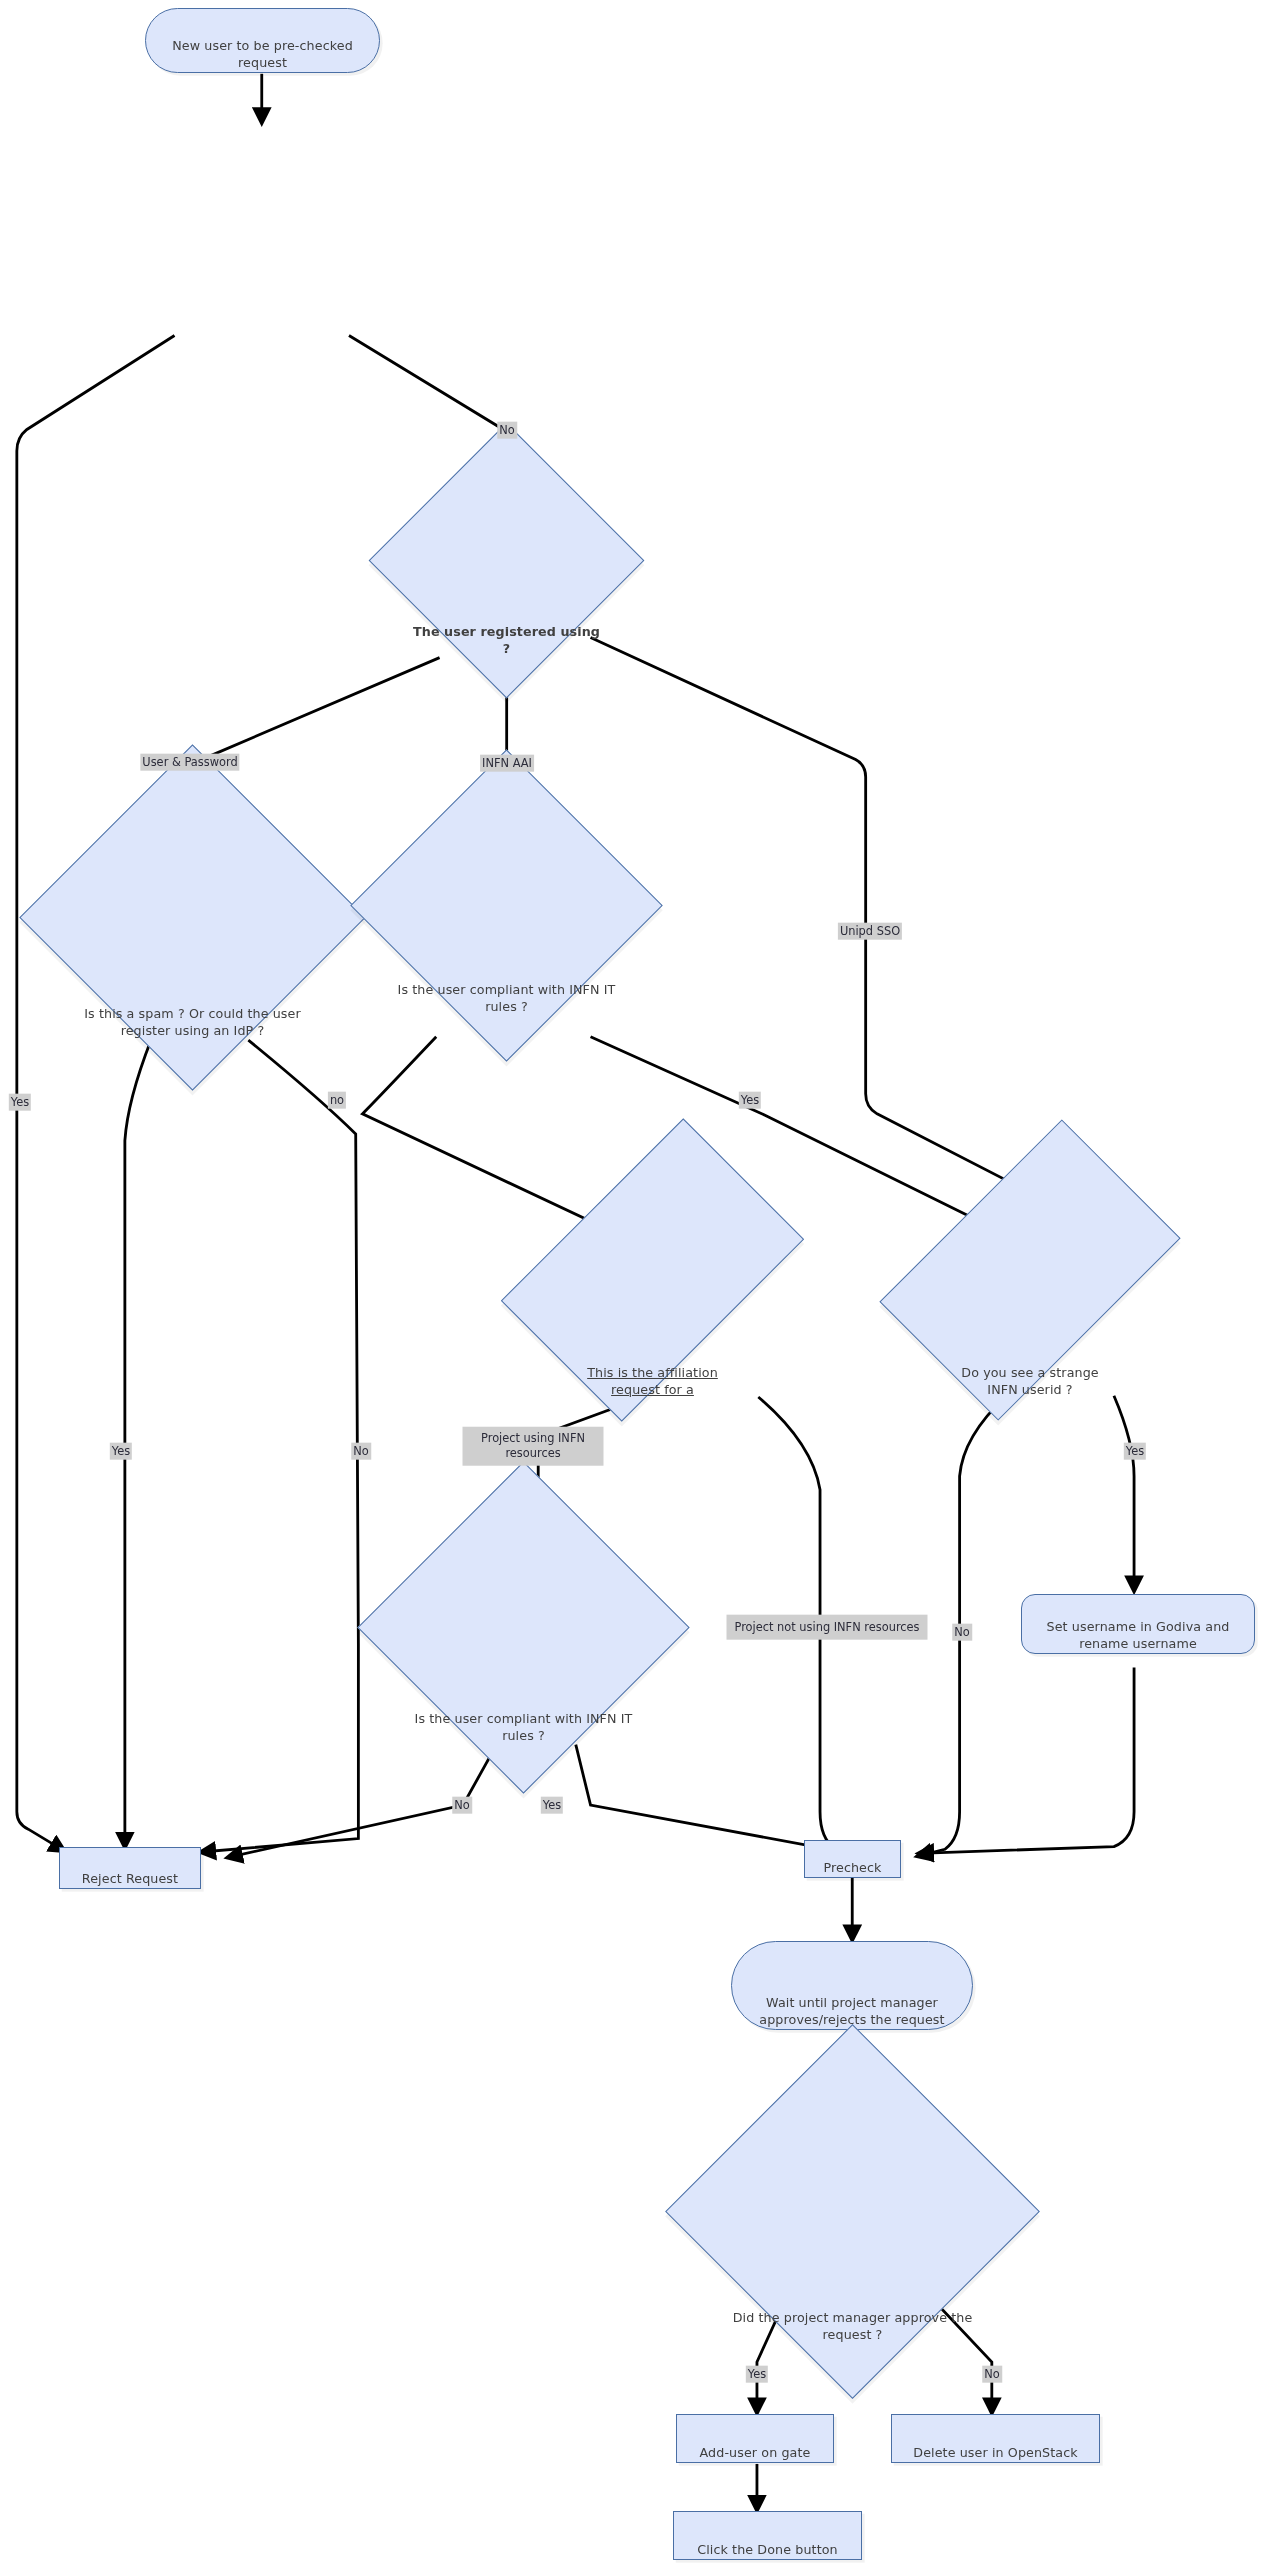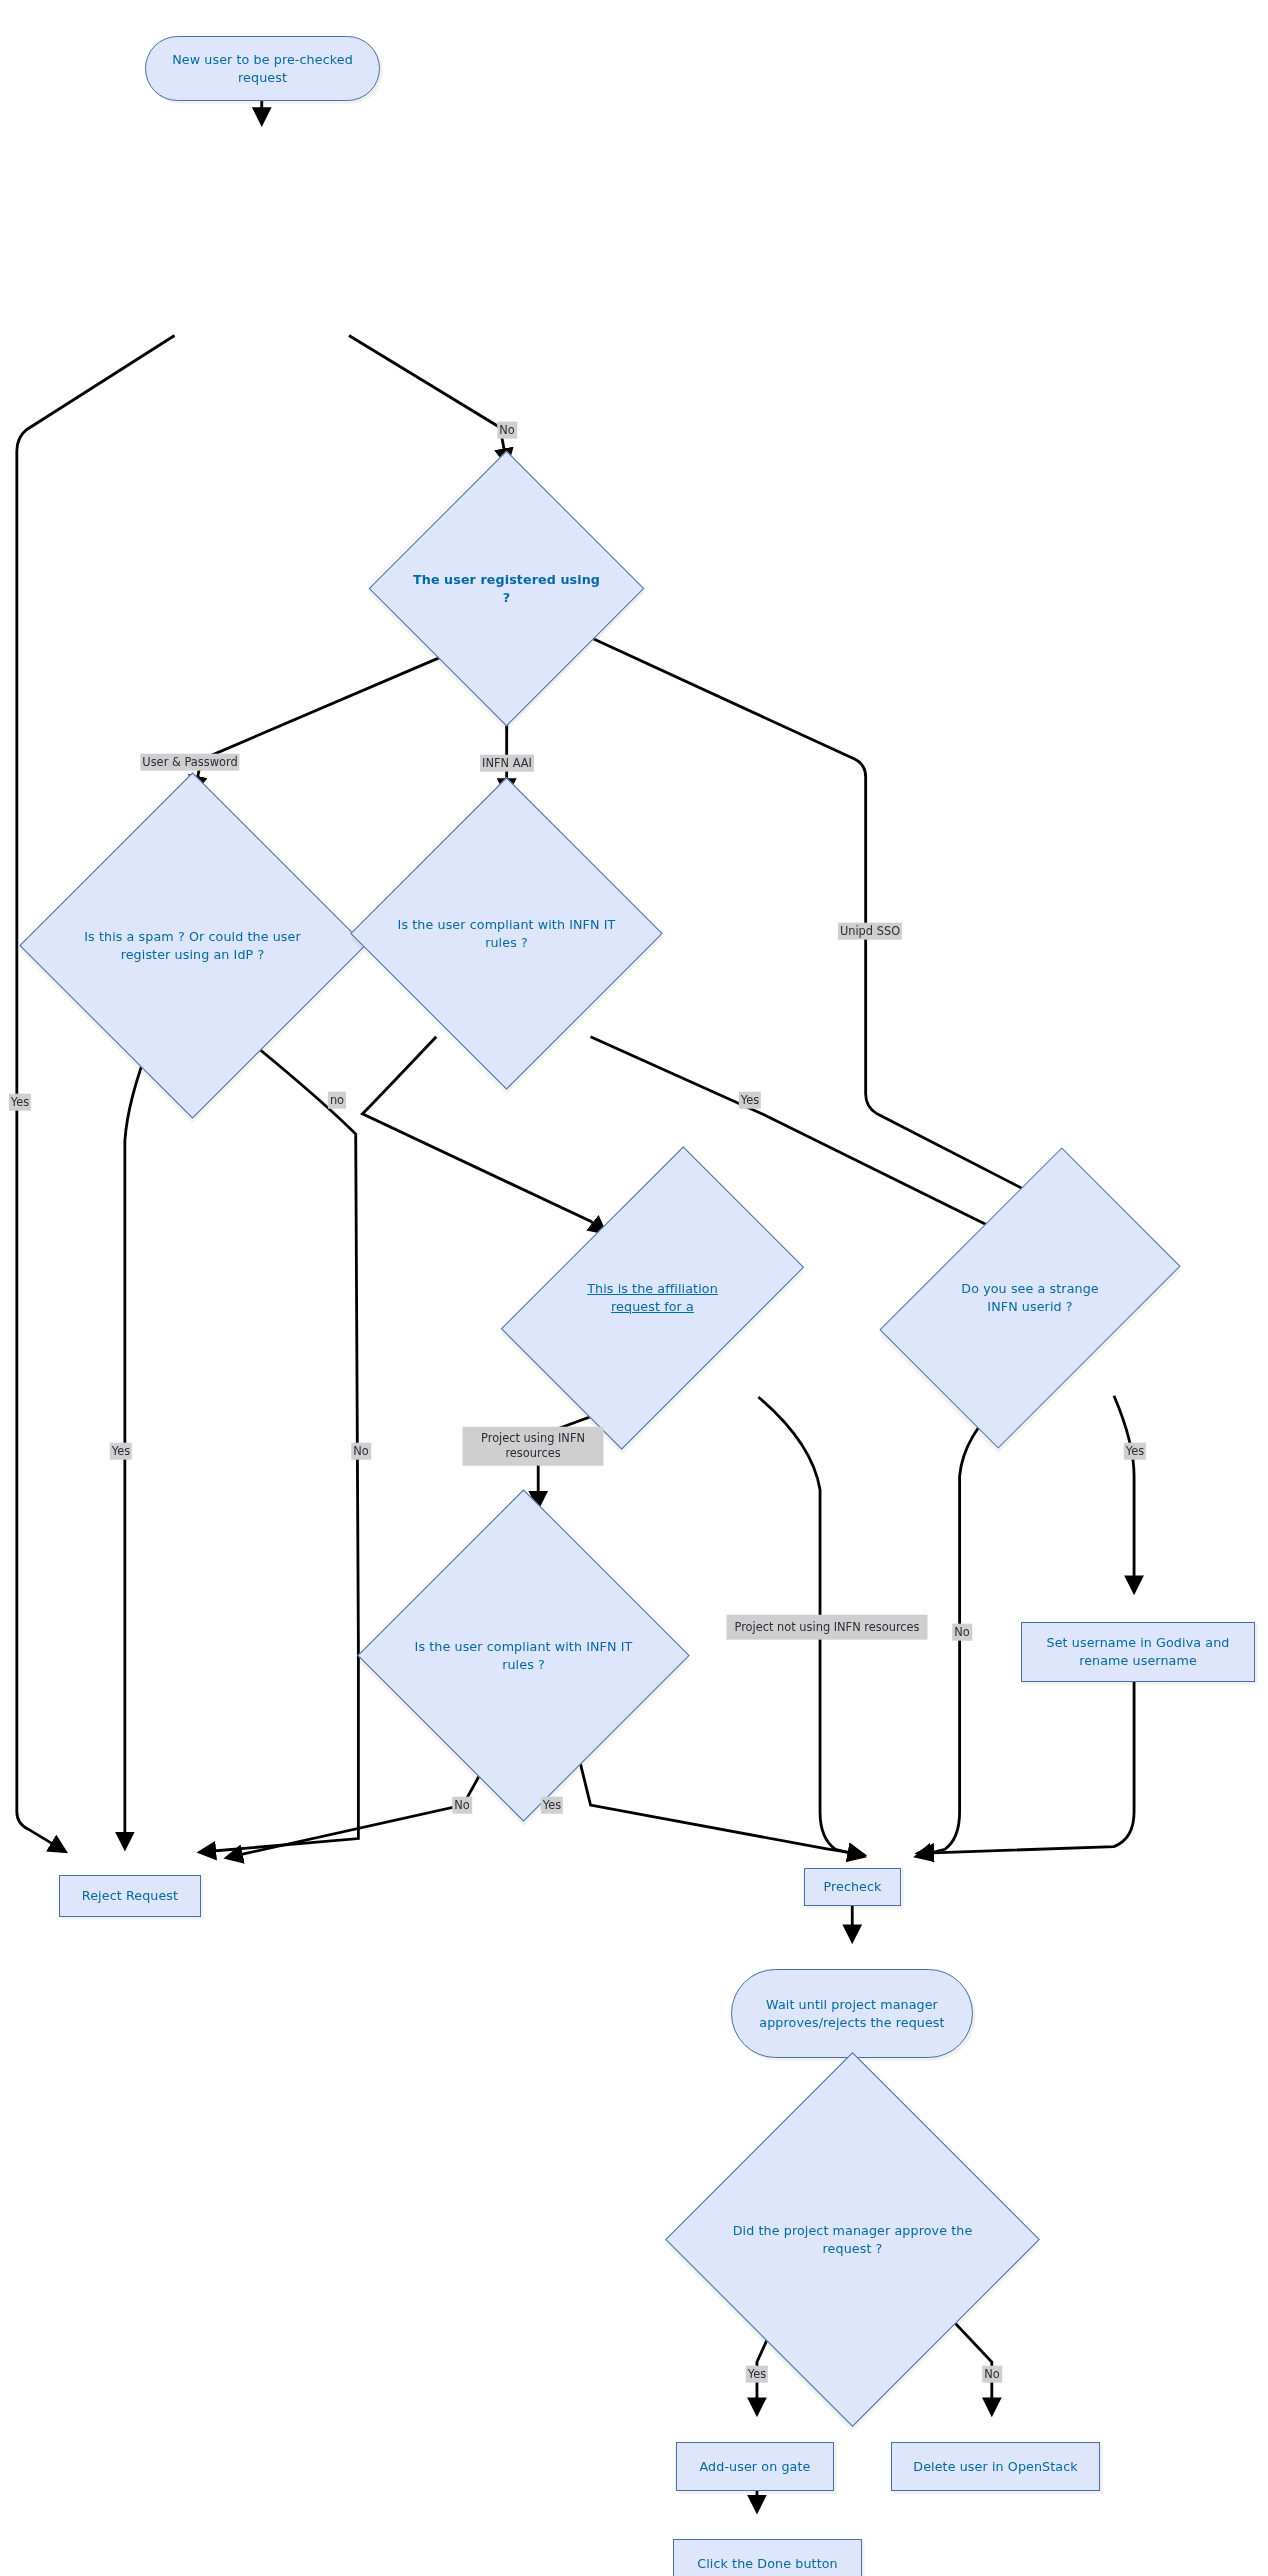--- a/index.html
+++ b/index.html
@@ -22,28 +22,27 @@
     left: 0;
     top: 0;
     width: 1269px;
     height: 2576px;
     pointer-events: none;
   }
   .node {
     position: absolute;
     box-sizing: border-box;
     display: flex;
-    align-items: center;
+    align-items: flex-end;
     justify-content: center;
     text-align: center;
-    color: #0369a1;
+    color: #404040;
     font-size: 12.7px;
     line-height: 1.38;
     letter-spacing: 0.1px;
-    margin-top: 28px;
   }
   .node.rect {
     background: #dde6fb;
     border: 1.1px solid #4a6fa5;
     box-shadow: 2.7px 2.7px 0 0 rgba(0,0,0,0.055);
   }
   .node.stadium {
     background: #dde6fb;
     border: 1.1px solid #4a6fa5;
     border-radius: 670px;
@@ -183,21 +182,21 @@
     <div class="dia-label">Do you see a strange INFN userid ?</div>
   </div>
 
   <div class="node diamond" style="left:406px; top:1510px; width:235px; height:235px;">
     <div class="dia-shape"></div>
     <div class="dia-label">Is the user compliant with INFN IT rules ?</div>
   </div>
 
   <div class="edge-label multi" style="left:827px; top:1627px; width:201px; padding:4.7px 2.7px;">Project not using INFN resources</div>
 
-  <div class="node rect" style="left:1021px; top:1594px; width:234px; height:60px;">
+  <div class="node rect" style="left:1021px; top:1594px; width:234px; height:60px;border-radius:14px;">
     <span>Set username in Godiva and rename username</span>
   </div>
 
   <div class="node roundrect" style="left:59px; top:1847px; width:142px; height:42px;">
     <span>Reject Request</span>
   </div>
 
   <div class="node rect" style="left:804px; top:1840px; width:97px; height:38px;">
     <span>Precheck</span>
   </div>

